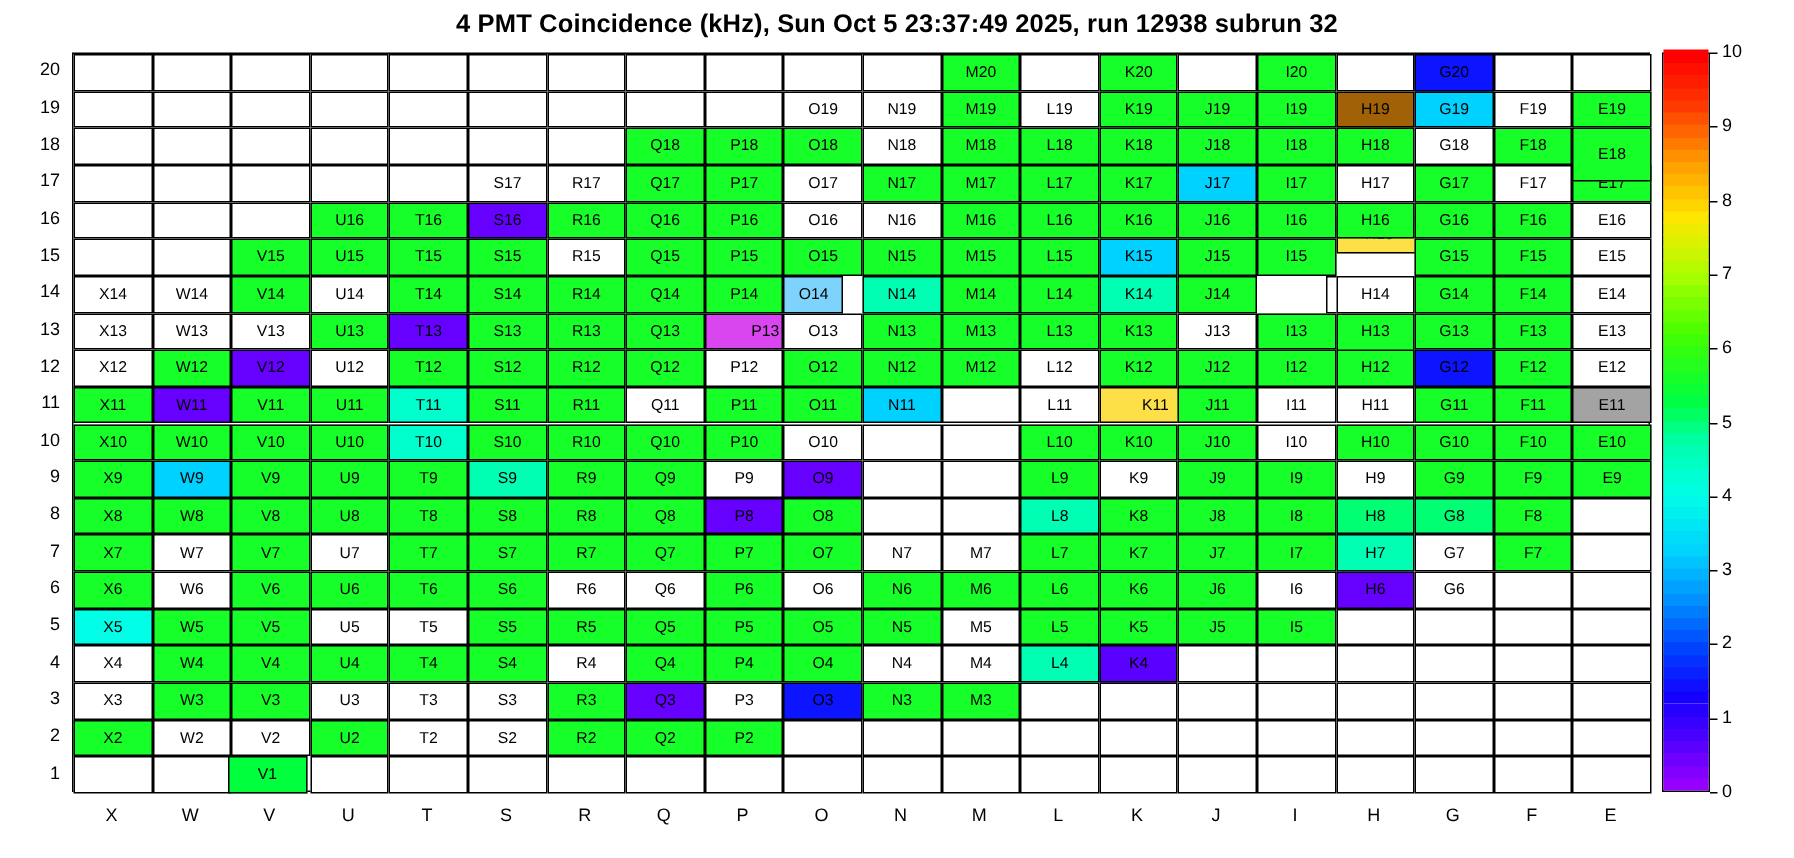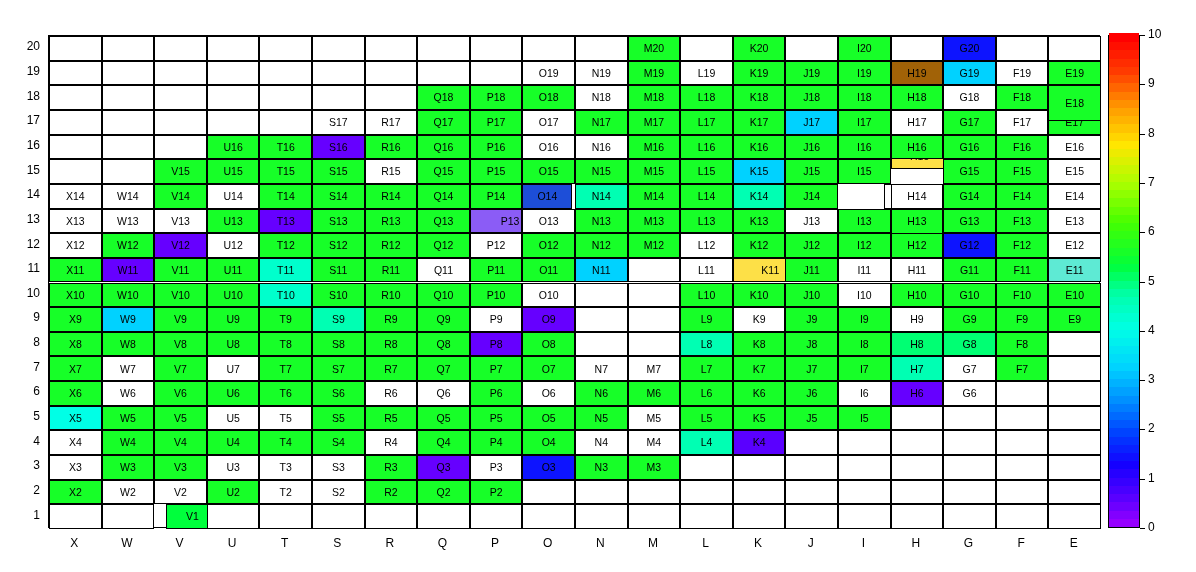--- a/index.html
+++ b/index.html
@@ -39,24 +39,25 @@
   .cseg{position:absolute;left:0;width:100%;}
   .ctick{
     position:absolute;font-size:12px;text-align:left;
   }
   .ctickline{position:absolute;background:#000;height:1px;}
 </style>
 </head>
 <body>
 
 <div id="root">
+  <div id="title">4 PMT Coincidence (kHz), Sun Oct  5 23:37:49 2025, run 12938 subrun 32</div>
   <div id="plot" style="width: 1052px; height: 493px;">
       <div class="cell" style="left: 0px; top: 468.35px; width: 52.6px; height: 24.65px; background: rgb(255, 255, 255);"></div>
       <div class="cell" style="left: 52.6px; top: 468.35px; width: 52.6px; height: 24.65px; background: rgb(255, 255, 255);"></div>
-      <div class="cell" style="left: 117px; top: 468.35px; width: 52.6px; height: 24.65px; background: rgb(0, 255, 60);">V1</div>
+      <div class="cell" style="left: 103px; top: 468.35px; width: 52.6px; height: 24.65px; background: rgb(0, 255, 60);">V1</div>
       <div class="cell" style="left: 157.8px; top: 468.35px; width: 52.6px; height: 24.65px; background: rgb(255, 255, 255);"></div>
       <div class="cell" style="left: 210.4px; top: 468.35px; width: 52.6px; height: 24.65px; background: rgb(255, 255, 255);"></div>
       <div class="cell" style="left: 263px; top: 468.35px; width: 52.6px; height: 24.65px; background: rgb(255, 255, 255);"></div>
       <div class="cell" style="left: 315.6px; top: 468.35px; width: 52.6px; height: 24.65px; background: rgb(255, 255, 255);"></div>
       <div class="cell" style="left: 368.2px; top: 468.35px; width: 52.6px; height: 24.65px; background: rgb(255, 255, 255);"></div>
       <div class="cell" style="left: 420.8px; top: 468.35px; width: 52.6px; height: 24.65px; background: rgb(255, 255, 255);"></div>
       <div class="cell" style="left: 473.4px; top: 468.35px; width: 52.6px; height: 24.65px; background: rgb(255, 255, 255);"></div>
       <div class="cell" style="left: 526px; top: 468.35px; width: 52.6px; height: 24.65px; background: rgb(255, 255, 255);"></div>
       <div class="cell" style="left: 578.6px; top: 468.35px; width: 52.6px; height: 24.65px; background: rgb(255, 255, 255);"></div>
       <div class="cell" style="left: 631.2px; top: 468.35px; width: 52.6px; height: 24.65px; background: rgb(255, 255, 255);"></div>
@@ -259,21 +260,21 @@
       <div class="cell" style="left: 473.4px; top: 221.85px; width: 52.6px; height: 24.65px; background: rgb(23, 255, 40);">O11</div>
       <div class="cell" style="left: 526px; top: 221.85px; width: 52.6px; height: 24.65px; background: rgb(0, 210, 255);">N11</div>
       <div class="cell" style="left: 578.6px; top: 221.85px; width: 52.6px; height: 24.65px; background: rgb(255, 255, 255);"></div>
       <div class="cell" style="left: 631.2px; top: 221.85px; width: 52.6px; height: 24.65px; background: rgb(255, 255, 255);">L11</div>
       <div class="cell" style="left: 683.8px; top: 221.85px; width: 75px; height: 24.65px; background: #fde047;">K11</div>
       <div class="cell" style="left: 736.4px; top: 221.85px; width: 52.6px; height: 24.65px; background: rgb(23, 255, 40);">J11</div>
       <div class="cell" style="left: 789px; top: 221.85px; width: 52.6px; height: 24.65px; background: rgb(255, 255, 255);">I11</div>
       <div class="cell" style="left: 841.6px; top: 221.85px; width: 52.6px; height: 24.65px; background: rgb(255, 255, 255);">H11</div>
       <div class="cell" style="left: 894.2px; top: 221.85px; width: 52.6px; height: 24.65px; background: rgb(23, 255, 40);">G11</div>
       <div class="cell" style="left: 946.8px; top: 221.85px; width: 52.6px; height: 24.65px; background: rgb(23, 255, 40);">F11</div>
-      <div class="cell" style="left: 999.4px; top: 221.85px; width: 52.6px; height: 24.65px; background: #5eead4;">E11</div>
+      <div class="cell" style="left: 999.4px; top: 221.85px; width: 52.6px; height: 24.65px; background: #a3a3a3;">E11</div>
       <div class="cell" style="left: 0px; top: 197.2px; width: 52.6px; height: 24.65px; background: rgb(255, 255, 255);">X12</div>
       <div class="cell" style="left: 52.6px; top: 197.2px; width: 52.6px; height: 24.65px; background: rgb(23, 255, 40);">W12</div>
       <div class="cell" style="left: 105.2px; top: 197.2px; width: 52.6px; height: 24.65px; background: rgb(102, 0, 255);">V12</div>
       <div class="cell" style="left: 157.8px; top: 197.2px; width: 52.6px; height: 24.65px; background: rgb(255, 255, 255);">U12</div>
       <div class="cell" style="left: 210.4px; top: 197.2px; width: 52.6px; height: 24.65px; background: rgb(23, 255, 40);">T12</div>
       <div class="cell" style="left: 263px; top: 197.2px; width: 52.6px; height: 24.65px; background: rgb(23, 255, 40);">S12</div>
       <div class="cell" style="left: 315.6px; top: 197.2px; width: 52.6px; height: 24.65px; background: rgb(23, 255, 40);">R12</div>
       <div class="cell" style="left: 368.2px; top: 197.2px; width: 52.6px; height: 24.65px; background: rgb(23, 255, 40);">Q12</div>
       <div class="cell" style="left: 420.8px; top: 197.2px; width: 52.6px; height: 24.65px; background: rgb(255, 255, 255);">P12</div>
       <div class="cell" style="left: 473.4px; top: 197.2px; width: 52.6px; height: 24.65px; background: rgb(23, 255, 40);">O12</div>
@@ -288,42 +289,42 @@
       <div class="cell" style="left: 946.8px; top: 197.2px; width: 52.6px; height: 24.65px; background: rgb(23, 255, 40);">F12</div>
       <div class="cell" style="left: 999.4px; top: 197.2px; width: 52.6px; height: 24.65px; background: rgb(255, 255, 255);">E12</div>
       <div class="cell" style="left: 0px; top: 172.55px; width: 52.6px; height: 24.65px; background: rgb(255, 255, 255);">X13</div>
       <div class="cell" style="left: 52.6px; top: 172.55px; width: 52.6px; height: 24.65px; background: rgb(255, 255, 255);">W13</div>
       <div class="cell" style="left: 105.2px; top: 172.55px; width: 52.6px; height: 24.65px; background: rgb(255, 255, 255);">V13</div>
       <div class="cell" style="left: 157.8px; top: 172.55px; width: 52.6px; height: 24.65px; background: rgb(23, 255, 40);">U13</div>
       <div class="cell" style="left: 210.4px; top: 172.55px; width: 52.6px; height: 24.65px; background: rgb(102, 0, 255);">T13</div>
       <div class="cell" style="left: 263px; top: 172.55px; width: 52.6px; height: 24.65px; background: rgb(23, 255, 40);">S13</div>
       <div class="cell" style="left: 315.6px; top: 172.55px; width: 52.6px; height: 24.65px; background: rgb(23, 255, 40);">R13</div>
       <div class="cell" style="left: 368.2px; top: 172.55px; width: 52.6px; height: 24.65px; background: rgb(23, 255, 40);">Q13</div>
-      <div class="cell" style="left: 420.8px; top: 172.55px; width: 52.6px; height: 24.65px; background: #8b5cf6; padding-left: 28px;">P13</div>
+      <div class="cell" style="left: 420.8px; top: 172.55px; width: 52.6px; height: 24.65px; background: #d946ef; padding-left: 28px;">P13</div>
       <div class="cell" style="left: 473.4px; top: 172.55px; width: 52.6px; height: 24.65px; background: rgb(255, 255, 255);">O13</div>
       <div class="cell" style="left: 526px; top: 172.55px; width: 52.6px; height: 24.65px; background: rgb(23, 255, 40);">N13</div>
       <div class="cell" style="left: 578.6px; top: 172.55px; width: 52.6px; height: 24.65px; background: rgb(23, 255, 40);">M13</div>
       <div class="cell" style="left: 631.2px; top: 172.55px; width: 52.6px; height: 24.65px; background: rgb(23, 255, 40);">L13</div>
       <div class="cell" style="left: 683.8px; top: 172.55px; width: 52.6px; height: 24.65px; background: rgb(23, 255, 40);">K13</div>
       <div class="cell" style="left: 736.4px; top: 172.55px; width: 52.6px; height: 24.65px; background: rgb(255, 255, 255);">J13</div>
       <div class="cell" style="left: 789px; top: 172.55px; width: 52.6px; height: 24.65px; background: rgb(23, 255, 40);">I13</div>
       <div class="cell" style="left: 841.6px; top: 172.55px; width: 52.6px; height: 25px; background: rgb(23, 255, 40);">H13</div>
       <div class="cell" style="left: 894.2px; top: 172.55px; width: 52.6px; height: 24.65px; background: rgb(23, 255, 40);">G13</div>
       <div class="cell" style="left: 946.8px; top: 172.55px; width: 52.6px; height: 24.65px; background: rgb(23, 255, 40);">F13</div>
       <div class="cell" style="left: 999.4px; top: 172.55px; width: 52.6px; height: 24.65px; background: rgb(255, 255, 255);">E13</div>
       <div class="cell" style="left: 0px; top: 147.9px; width: 52.6px; height: 24.65px; background: rgb(255, 255, 255);">X14</div>
       <div class="cell" style="left: 52.6px; top: 147.9px; width: 52.6px; height: 24.65px; background: rgb(255, 255, 255);">W14</div>
       <div class="cell" style="left: 105.2px; top: 147.9px; width: 52.6px; height: 24.65px; background: rgb(23, 255, 40);">V14</div>
       <div class="cell" style="left: 157.8px; top: 147.9px; width: 52.6px; height: 24.65px; background: rgb(255, 255, 255);">U14</div>
       <div class="cell" style="left: 210.4px; top: 147.9px; width: 52.6px; height: 24.65px; background: rgb(23, 255, 40);">T14</div>
       <div class="cell" style="left: 263px; top: 147.9px; width: 52.6px; height: 24.65px; background: rgb(23, 255, 40);">S14</div>
       <div class="cell" style="left: 315.6px; top: 147.9px; width: 52.6px; height: 24.65px; background: rgb(23, 255, 40);">R14</div>
       <div class="cell" style="left: 368.2px; top: 147.9px; width: 52.6px; height: 24.65px; background: rgb(23, 255, 40);">Q14</div>
       <div class="cell" style="left: 420.8px; top: 147.9px; width: 52.6px; height: 24.65px; background: rgb(23, 255, 40);">P14</div>
-      <div class="cell" style="left: 473.4px; top: 147.9px; width: 50px; height: 24.65px; background: #1d4ed8;">O14</div>
+      <div class="cell" style="left: 473.4px; top: 147.9px; width: 40px; height: 24.65px; background: #7dd3fc;">O14</div>
       <div class="cell" style="left: 526px; top: 147.9px; width: 52.6px; height: 24.65px; background: rgb(0, 255, 179);">N14</div>
       <div class="cell" style="left: 578.6px; top: 147.9px; width: 52.6px; height: 24.65px; background: rgb(23, 255, 40);">M14</div>
       <div class="cell" style="left: 631.2px; top: 147.9px; width: 52.6px; height: 24.65px; background: rgb(23, 255, 40);">L14</div>
       <div class="cell" style="left: 683.8px; top: 147.9px; width: 52.6px; height: 24.65px; background: rgb(0, 255, 179);">K14</div>
       <div class="cell" style="left: 736.4px; top: 147.9px; width: 52.6px; height: 24.65px; background: rgb(23, 255, 40);">J14</div>
       <div class="cell" style="left: 789px; top: 147.9px; width: 52.6px; height: 24.65px; background: rgb(255, 255, 255); margin-left: 46px;">I14</div>
       <div class="cell" style="left: 841.6px; top: 147.9px; width: 52.6px; height: 24.65px; background: rgb(255, 255, 255);">H14</div>
       <div class="cell" style="left: 894.2px; top: 147.9px; width: 52.6px; height: 24.65px; background: rgb(23, 255, 40);">G14</div>
       <div class="cell" style="left: 946.8px; top: 147.9px; width: 52.6px; height: 24.65px; background: rgb(23, 255, 40);">F14</div>
       <div class="cell" style="left: 999.4px; top: 147.9px; width: 52.6px; height: 24.65px; background: rgb(255, 255, 255);">E14</div>

